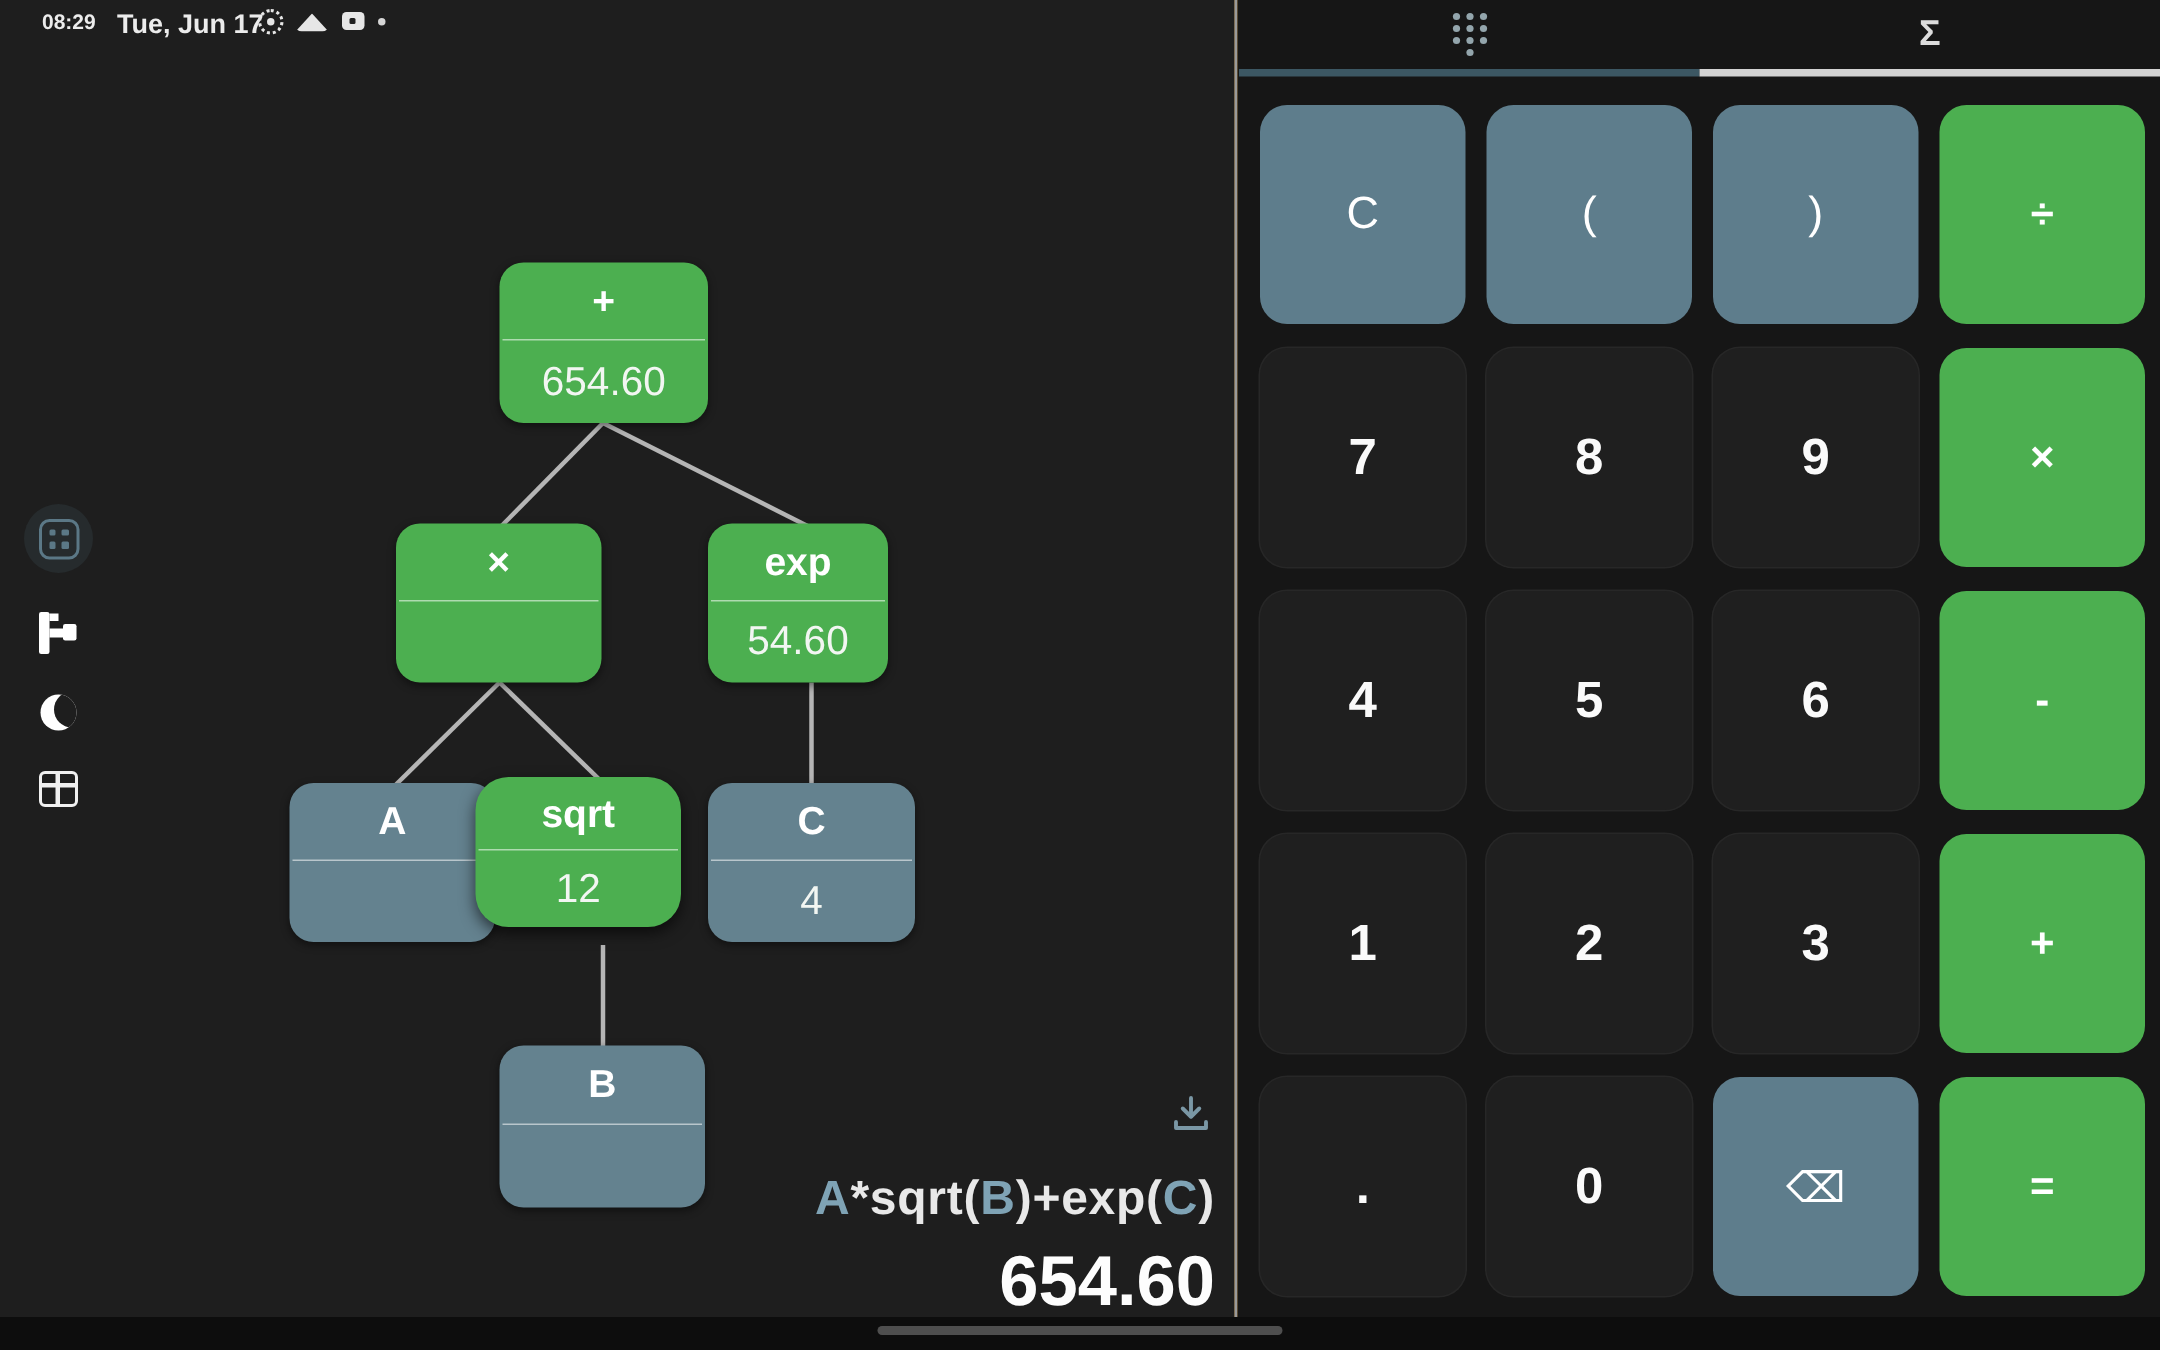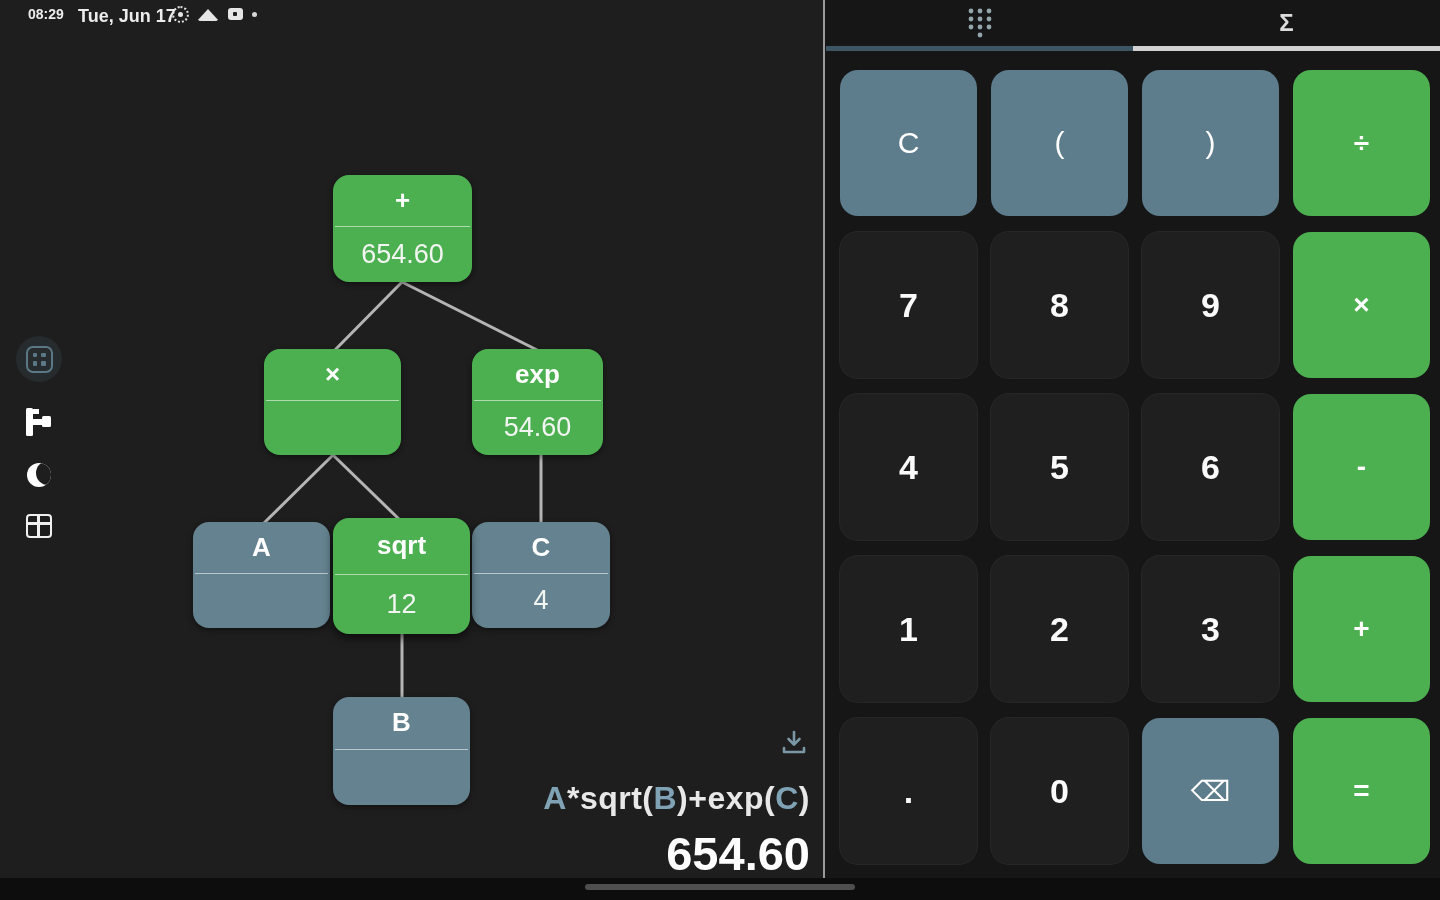--- a/index.html
+++ b/index.html
@@ -132,30 +132,30 @@
 
     <div class="node green" style="left:333px; top:175px; width:139px; height:107px;">
       <div class="node-label">+</div>
       <div class="node-divider"></div>
       <div class="node-value">654.60</div>
     </div>
     <div class="node green" style="left:264px; top:349px; width:137px; height:106px;">
       <div class="node-label">×</div>
       <div class="node-divider"></div>
     </div>
-    <div class="node green" style="left:472px; top:349px; width:131px; height:106px;">
+    <div class="node green" style="left:472px; top:349px; width:120px; height:106px;">
       <div class="node-label">exp</div>
       <div class="node-divider"></div>
       <div class="node-value">54.60</div>
     </div>
     <div class="node slate" style="left:193px; top:522px; width:137px; height:106px;">
       <div class="node-label">A</div>
       <div class="node-divider"></div>
     </div>
-    <div class="node green raised" style="left:333px; top:518px; width:137px; height:116px;">
+    <div class="node green raised" style="left:317px; top:518px; width:137px; height:100px;border-radius:22px;">
       <div class="node-label">sqrt</div>
       <div class="node-divider"></div>
       <div class="node-value">12</div>
     </div>
     <div class="node slate" style="left:472px; top:522px; width:138px; height:106px;">
       <div class="node-label">C</div>
       <div class="node-divider"></div>
       <div class="node-value">4</div>
     </div>
     <div class="node slate" style="left:333px; top:697px; width:137px; height:108px;">

